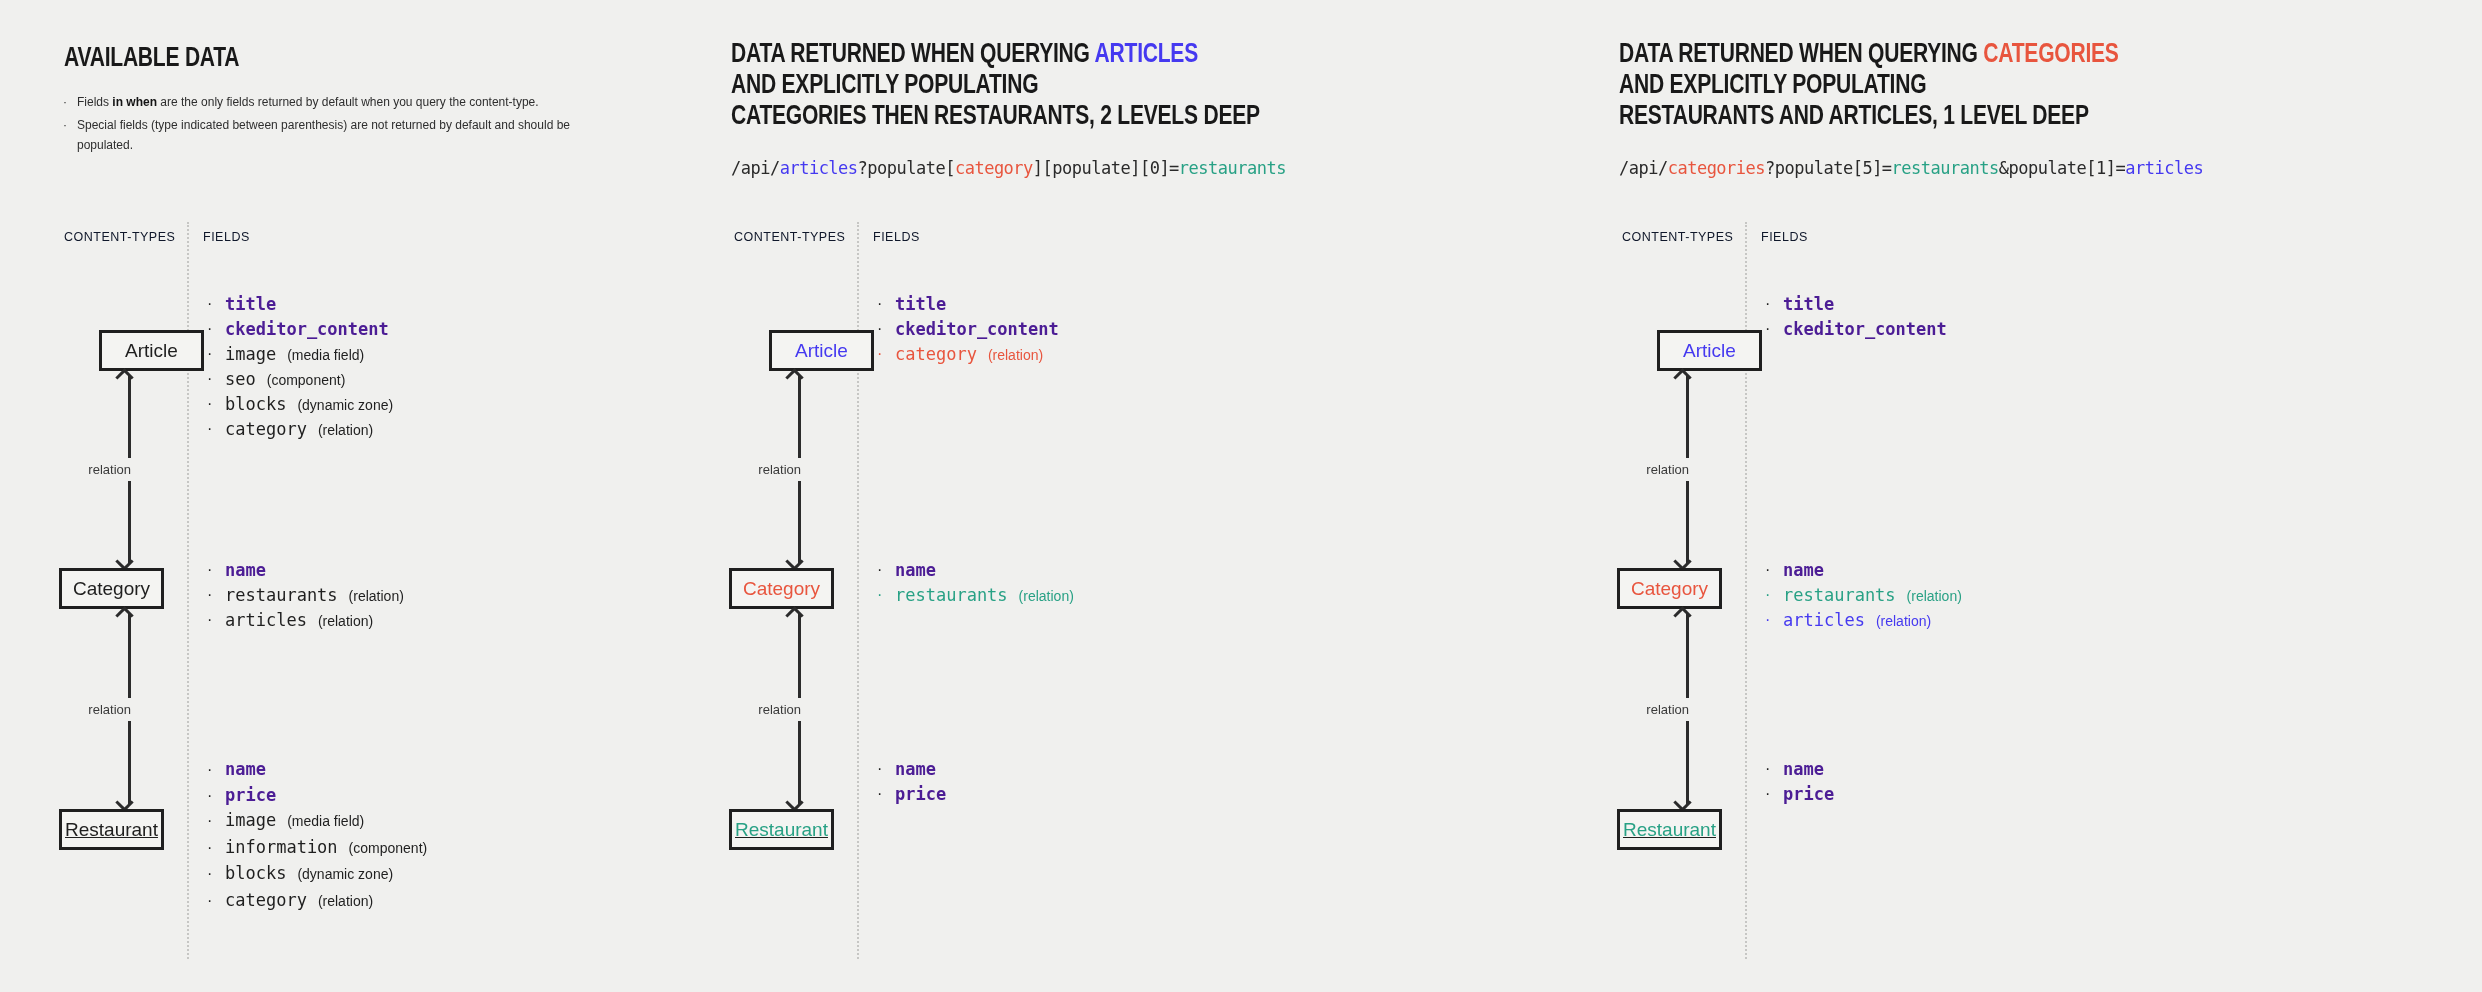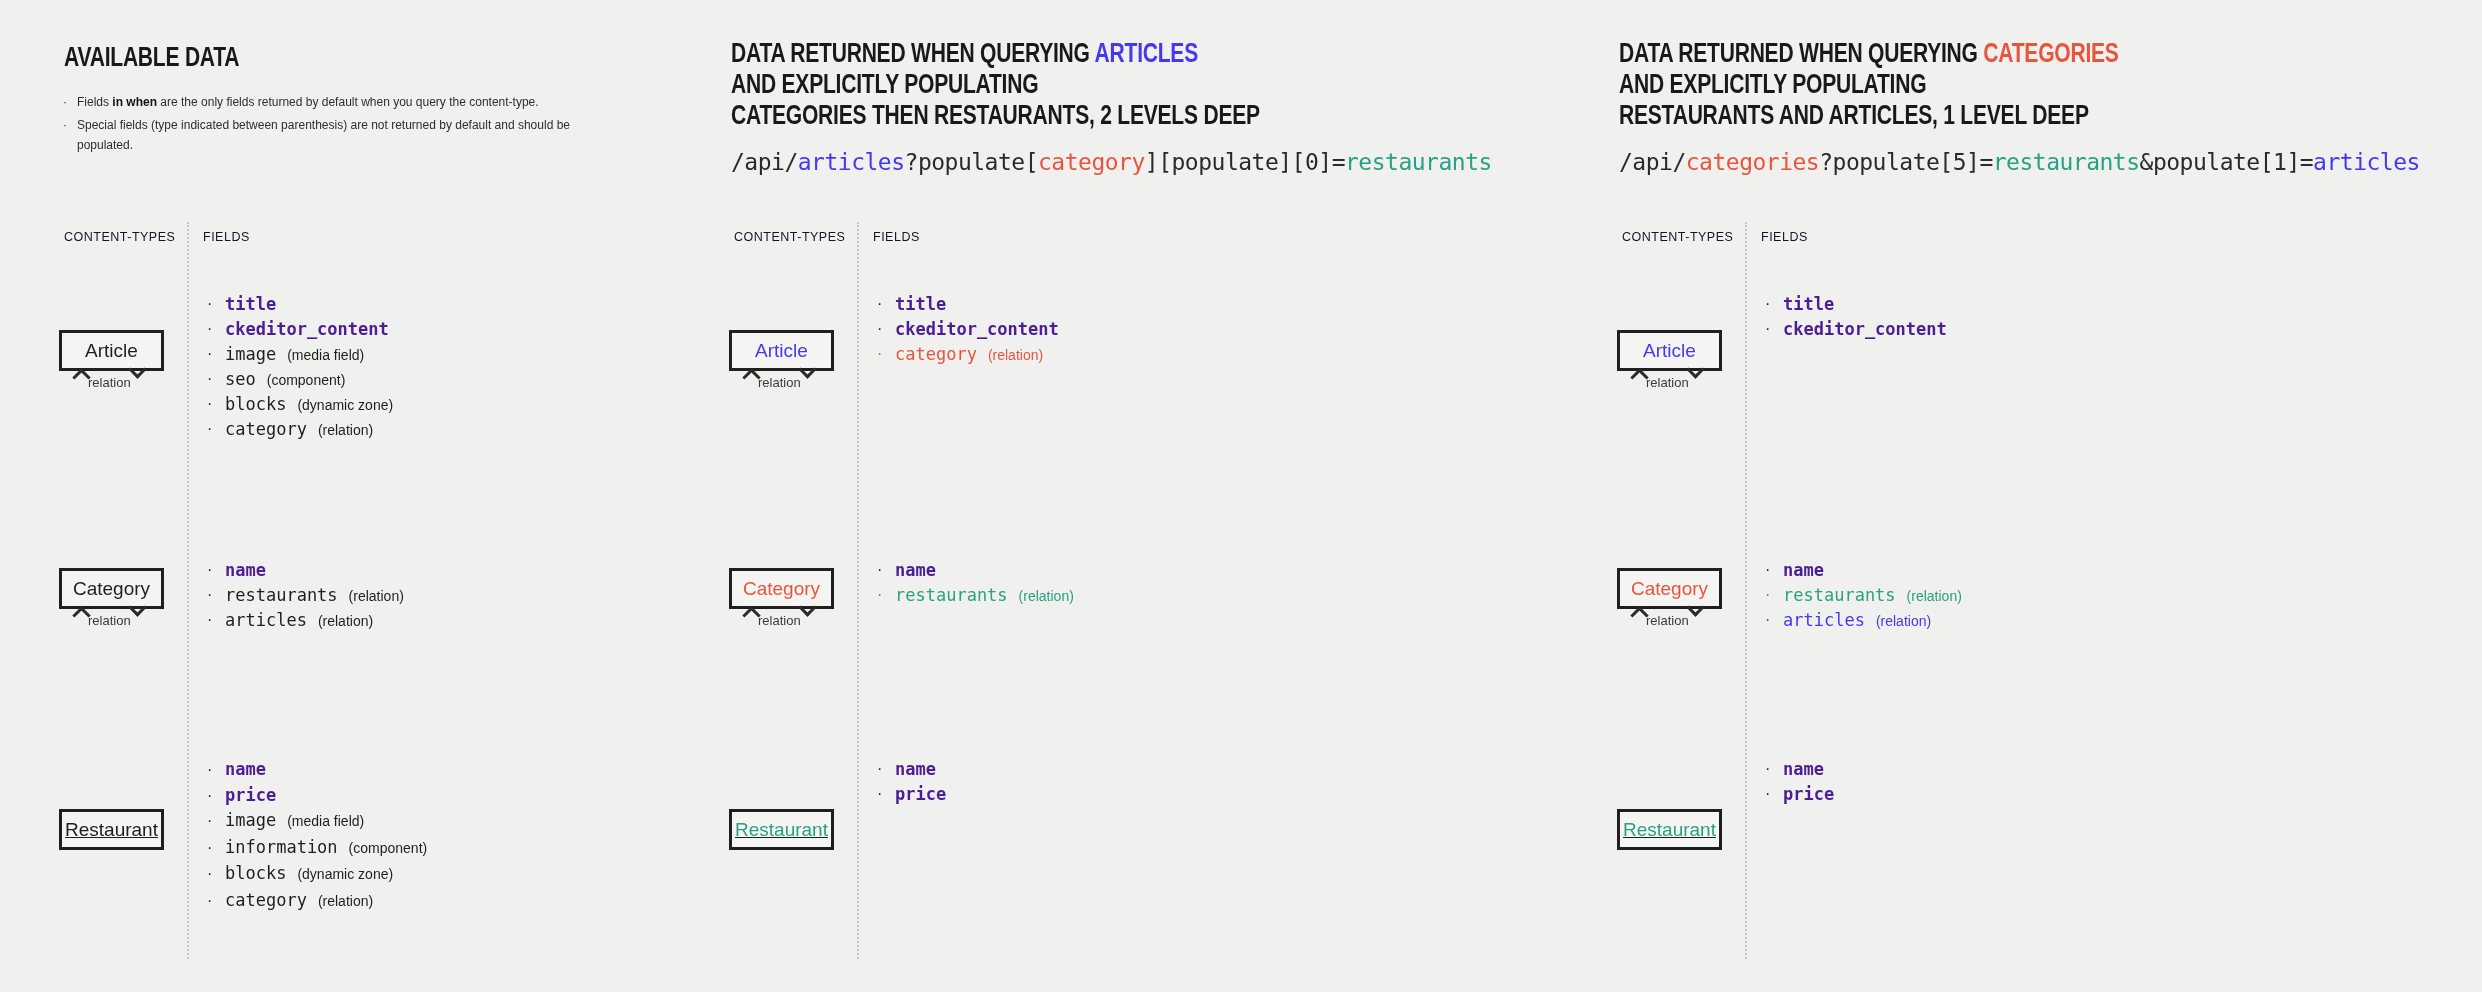--- a/index.html
+++ b/index.html
@@ -27,26 +27,26 @@
 
   
   .col-head{position:absolute;top:230px;font-size:12.5px;letter-spacing:0.5px;color:#0f172a;white-space:nowrap;}
   .col-ct{left:24px;}
   .col-f{left:163px;}
   .vsep{position:absolute;left:147px;top:222px;height:737px;border-left:2px dotted #c6c6c4;}
 
   
   .ctbox{position:absolute;left:19px;width:105px;height:41px;border:3px solid #1f1f1f;background:var(--boxbg);
     display:flex;align-items:center;justify-content:center;font-size:19px;}
-  .b-article{top:330px;}
+  .b-article{top:330px;margin-left:40px;}
   .b-category{top:568px;}
   .b-restaurant{top:809px;text-decoration:underline;}
 
   
-  .connector{position:absolute;left:35px;width:40px;display:flex;flex-direction:row;align-items:flex-start;}
+  .connector{position:absolute;left:51px;width:40px;display:flex;flex-direction:column;align-items:flex-end;}
   .conn1{top:371px;height:197px;}
   .conn2{top:609px;height:200px;}
   .seg{width:3px;flex:1;background:var(--line);}
   .chev{display:block;width:13px;height:13px;border-left:3.5px solid var(--line);border-top:3.5px solid var(--line);flex:none;}
   .chev.up{transform:rotate(45deg);margin-bottom:-8px;}
   .chev.down{transform:rotate(225deg);margin-top:-8px;}
   .rel{font-size:13px;color:#3a3a3a;padding:4px 0;flex:none;}
 
   
   .fields{position:absolute;left:165px;list-style:none;white-space:nowrap;}
@@ -54,22 +54,22 @@
   .f-article{top:292px;}
   .f-category{top:558px;}
   .f-restaurant{top:757px;}
   .f-rest-tall li{line-height:25.5px;}
   .fdot{position:absolute;left:2px;font-size:16px;}
   .fname{font-family:"DejaVu Sans Mono",monospace;font-size:17px;}
   .fname.bold{font-weight:bold;color:#4c1d95;}
   .ftype{font-size:14px;margin-left:11px;}
 
   
-  .api-url{position:absolute;left:21px;top:149px;font-family:"DejaVu Sans Mono",monospace;
-    font-size:23px;letter-spacing:-0.5px;white-space:nowrap;color:#2a2a2a;}
+  .api-url{position:absolute;left:21px;top:158px;font-family:"DejaVu Sans Mono",monospace;
+    font-size:17px;letter-spacing:-0.5px;white-space:nowrap;color:#2a2a2a;}
 </style>
 </head>
 <body>
 
 <div class="stage">
 
   <section class="panel" style="left:40px">
     <h1 class="h-avail">AVAILABLE DATA</h1>
 
     <ul class="legend">

